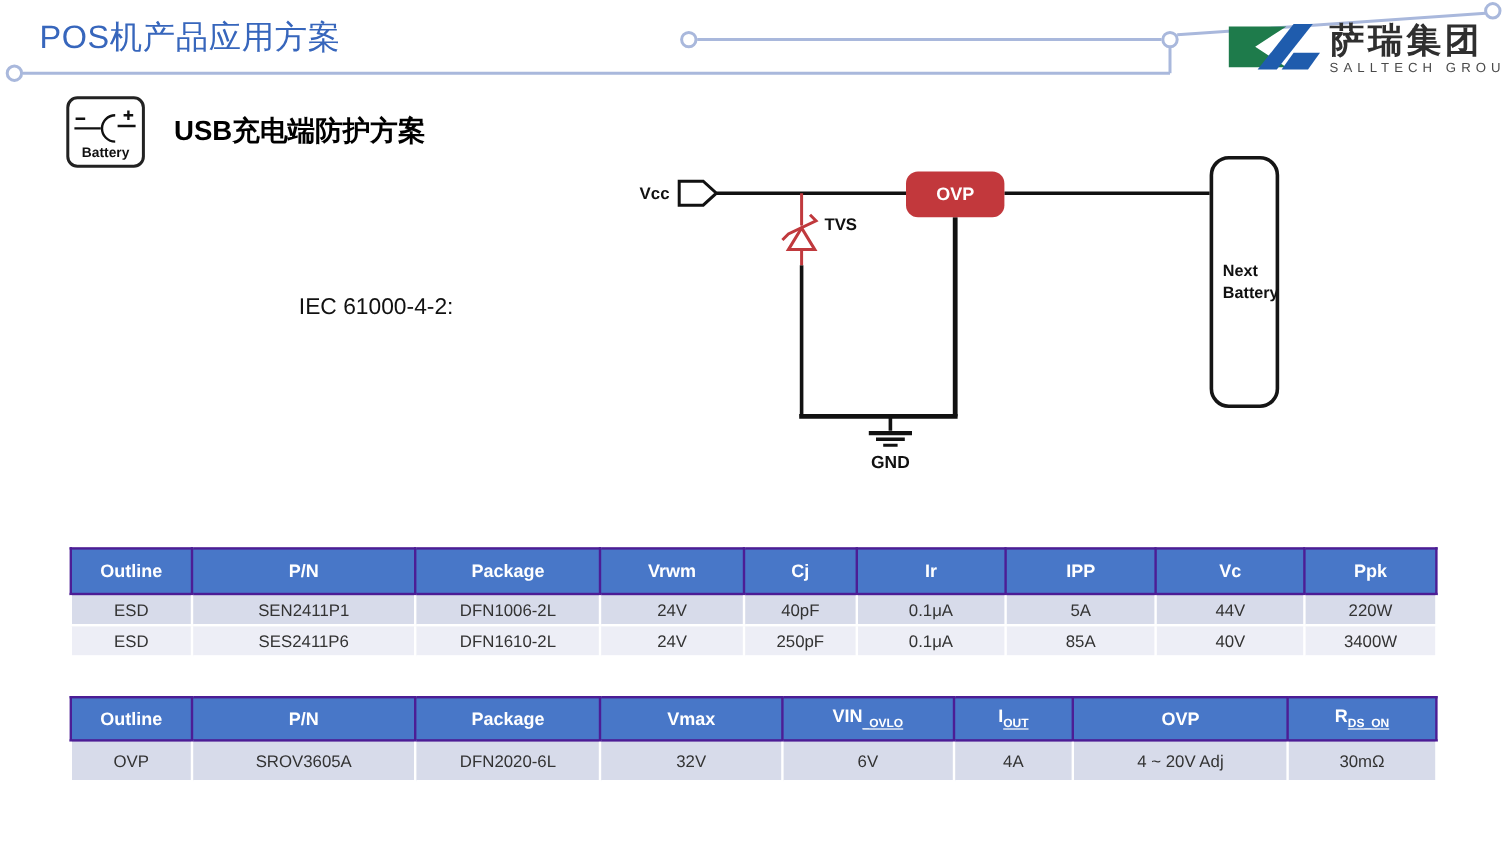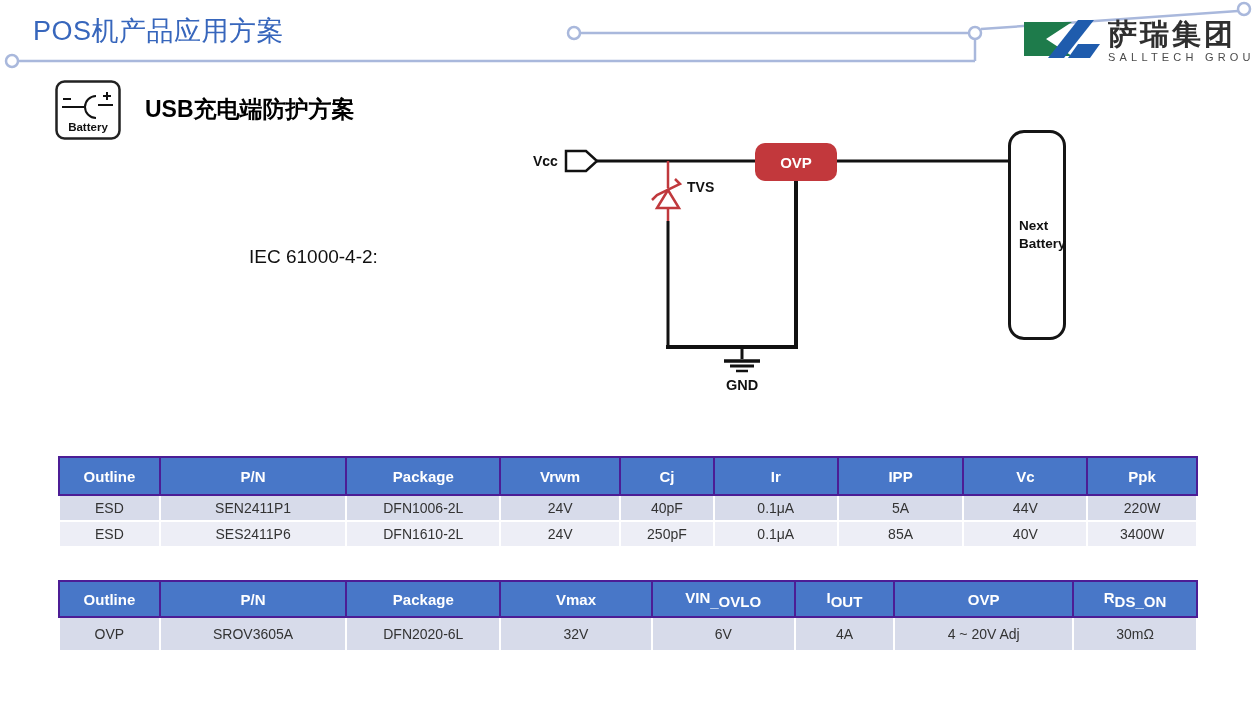--- a/index.html
+++ b/index.html
@@ -29,21 +29,21 @@
     color:#fff;font-weight:bold;font-size:15px;display:flex;align-items:center;justify-content:center;}
   #next-box{left:1008px;top:130px;width:58px;height:210px;border:3.5px solid #151515;border-radius:16px;
     background:#fff;display:flex;flex-direction:column;justify-content:center;padding-left:8px;
     font-weight:bold;font-size:13.5px;line-height:18px;color:#111;}
   
   .spec-table{position:absolute;left:58px;width:1140px;border-collapse:collapse;table-layout:fixed;text-align:center;}
   #table-esd{top:456px;}
   #table-ovp{top:580px;}
   .spec-table th{background:var(--accent-blue);color:#ffffff;font-weight:bold;font-size:15px;border:2px solid #4c1d95;}
   .spec-table td{font-size:14px;color:#333;border:2px solid #fff;}
-  .spec-table sub{font-size:15px;font-weight:bold;}
+  .spec-table sub{font-size:10px;font-weight:bold;text-decoration:underline;}
   #table-esd th{height:38px;} #table-esd td{height:26px;}
   #table-ovp th{height:36px;} #table-ovp td{height:34px;}
   .spec-table tbody tr:nth-child(odd) td{background:var(--band-dark);}
   .spec-table tbody tr:nth-child(even) td{background:var(--band-light);}
   svg text{font-family:"Liberation Sans",sans-serif;}
 </style>
 </head>
 <body>
 
 <svg id="decor" class="abs" width="1254" height="90">

